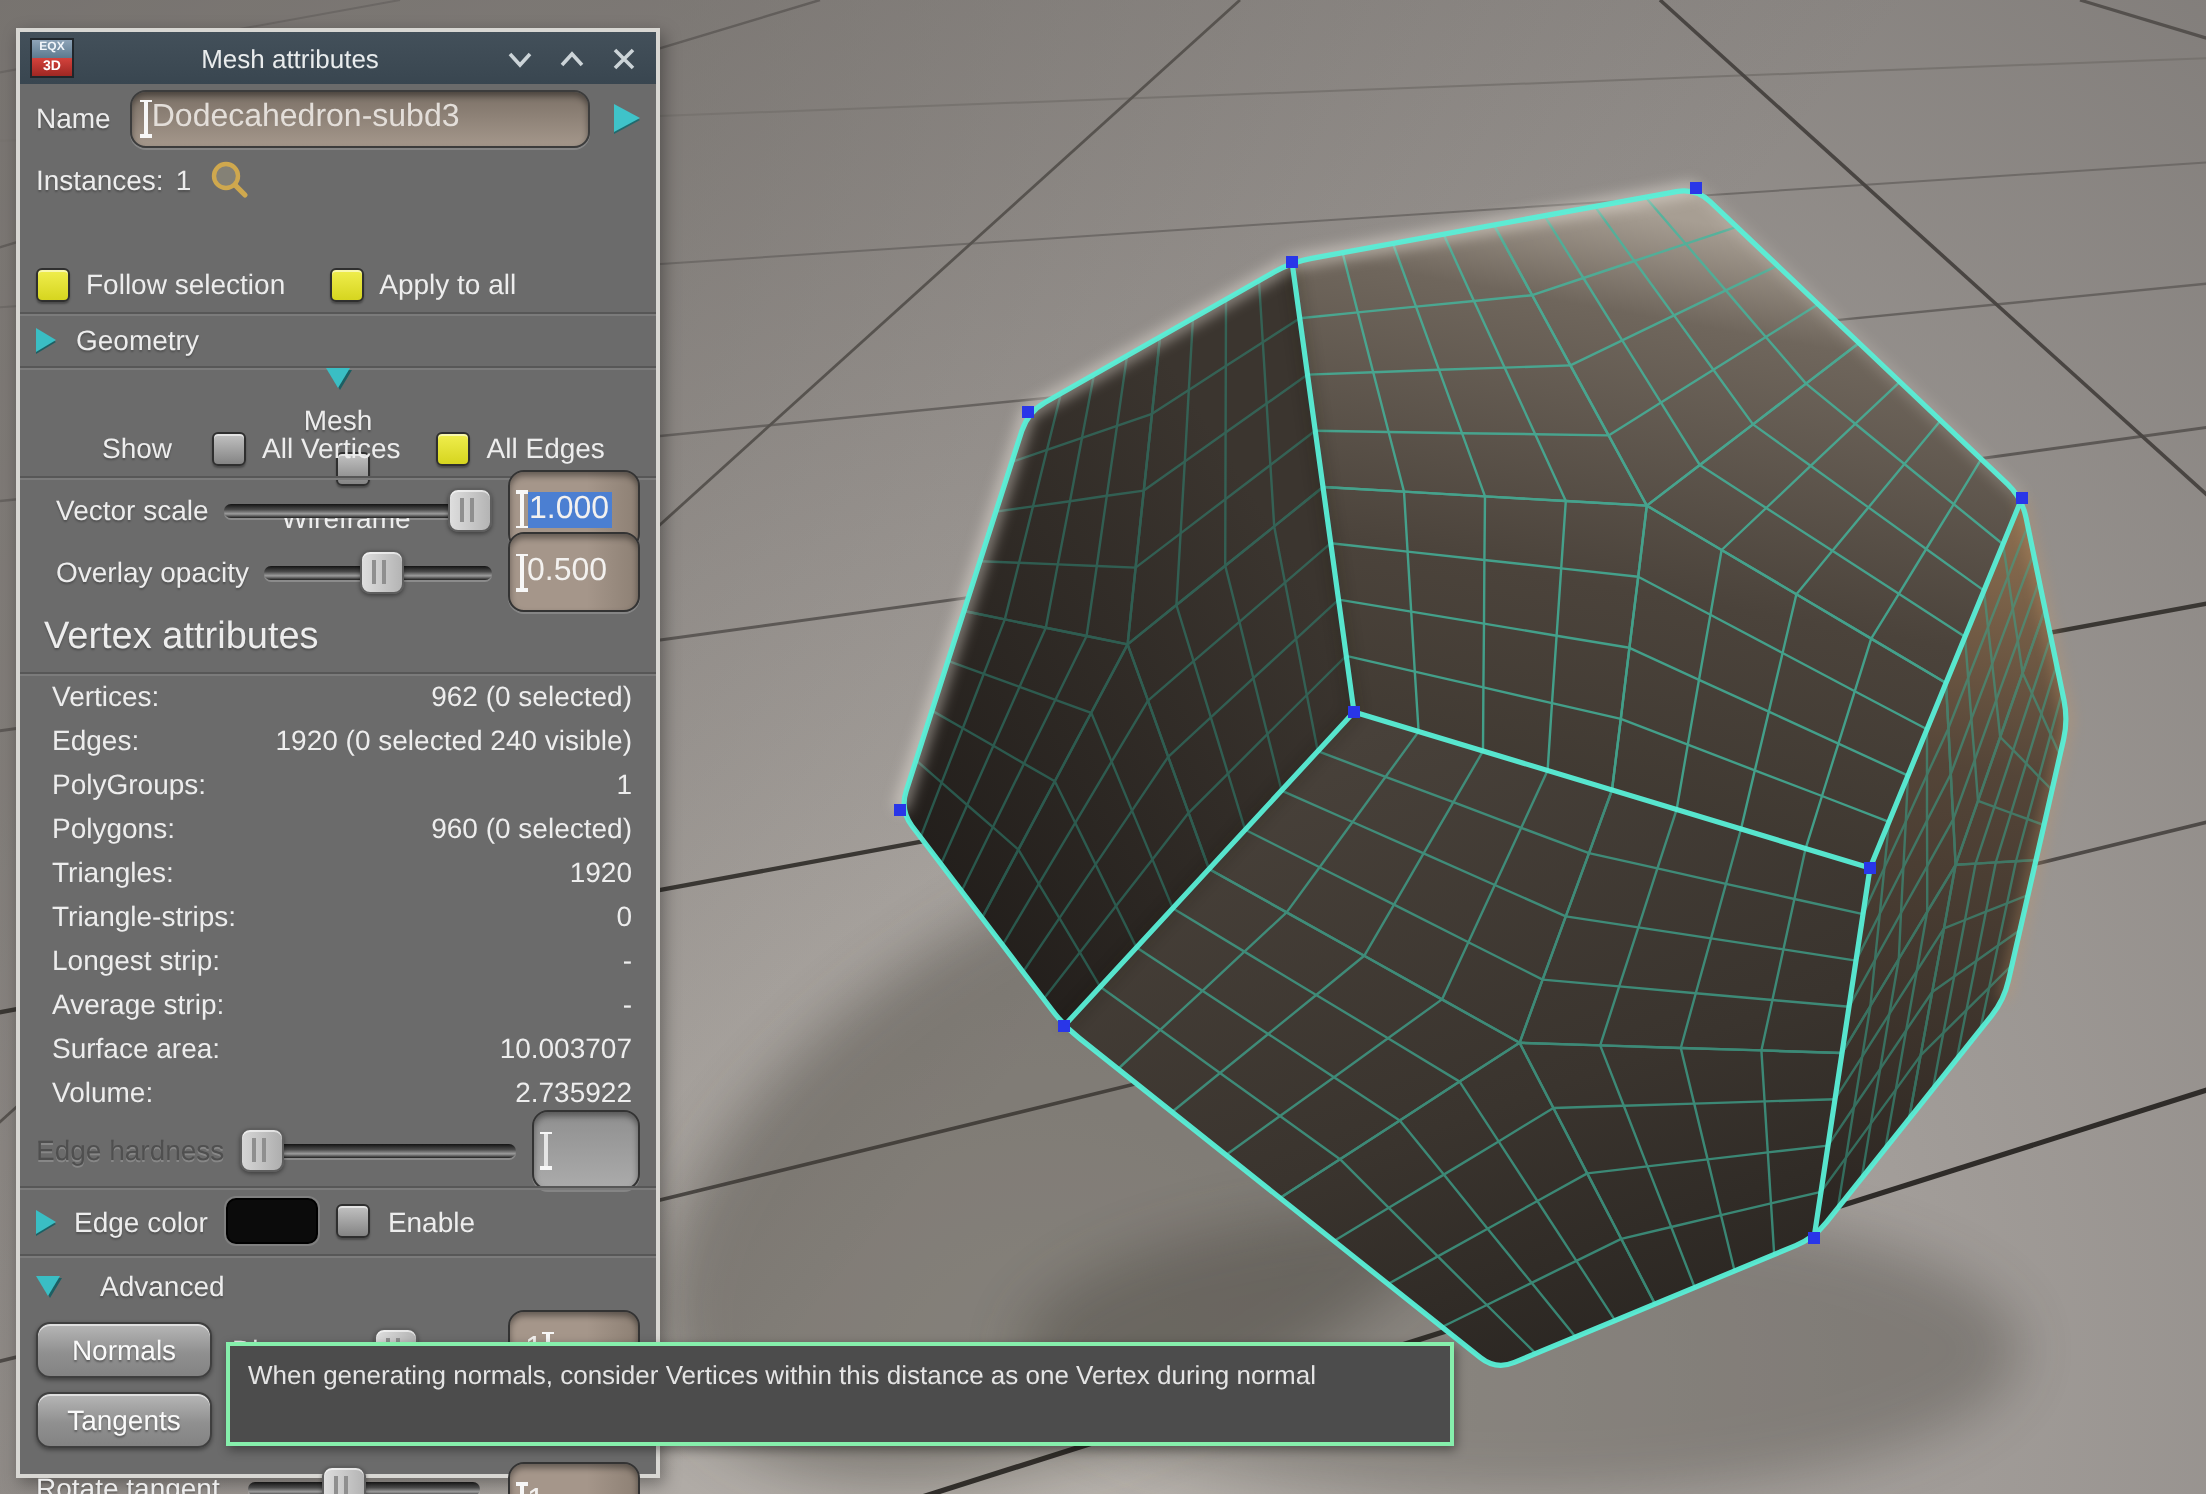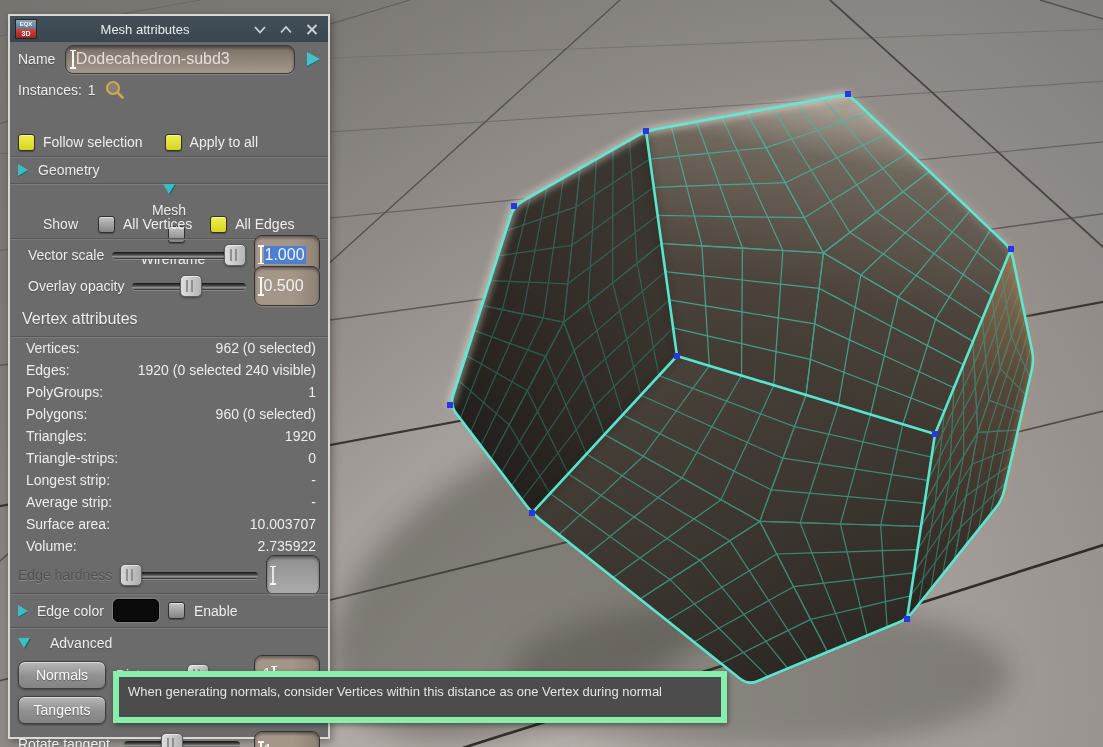--- a/index.html
+++ b/index.html
@@ -76,21 +76,21 @@
     background:repeating-linear-gradient(90deg,#8f8f8f 0 2px,transparent 2px 5px);}
   .r-vscale,.r-oop{height:32px;}
 
   
   .field{width:66px;height:40px;border-radius:8px;border:1px solid #333;flex:none;box-sizing:border-box;
     background:linear-gradient(90deg,#a5968a 60%,#8d8074);display:flex;align-items:center;padding:12px 3px;
     box-shadow:inset 0 2px 3px rgba(0,0,0,.4),0 1px 0 rgba(255,255,255,.18);
     color:#f3f1ef;font-size:16px;white-space:nowrap;overflow:hidden;}
   .selhl{background:#4b7fd2;padding:0 1px;}
 
-  .r-vattr{height:34px;font-size:16px;padding-left:12px;}
+  .r-vattr{height:34px;font-size:19px;padding-left:12px;}
   .statrow{height:22px;display:flex;align-items:center;justify-content:space-between;
     padding:0 12px 0 16px;font-size:14px;}
 
   
   .r-ehard{height:36px;}
   .r-ehard .lbl{color:#4f4f4f;text-shadow:0 1px 0 rgba(170,170,170,.45);}
   .field.dis{background:linear-gradient(#8f8f8f,#ababab);color:#ddd;width:54px;}
   .r-ehard .knob{background:linear-gradient(90deg,#d6d6d6,#aeaeae);}
 
   
@@ -104,21 +104,21 @@
     background:linear-gradient(#b7b7b7,#909090 55%,#838383);
     box-shadow:inset 0 1px 0 rgba(255,255,255,.55),0 1px 2px rgba(0,0,0,.4);
     display:flex;align-items:center;justify-content:center;color:#fafafa;font-size:14px;
     text-shadow:0 1px 1px rgba(0,0,0,.35);}
   .r-norm{height:36px;gap:10px;}
   .r-tan{height:34px;}
   .r-rot{height:33px;gap:6px;overflow:hidden;}
 
   
   .tooltip{position:absolute;left:113px;top:671px;width:614px;height:52px;z-index:3;box-sizing:border-box;
-    background:#4c4c4c;border:6px solid #86efac;box-shadow:1px 2px 5px rgba(0,0,0,.4);
+    background:#4c4c4c;border:2px solid #86efac;box-shadow:1px 2px 5px rgba(0,0,0,.4);
     color:#e4e4e4;font-size:13px;padding:5px 9px;line-height:20px;}
   .tooltip div{white-space:nowrap;overflow:hidden;}
 </style>
 </head>
 <body>
 
 <div class="stage">
 
   <svg id="scene" width="1103" height="747">
       <defs>
@@ -438,21 +438,21 @@
         <span class="lbl">Geometry</span>
       </div>
 
       <div class="row r-mesh sep">
         <span class="tri-d"></span>
         <span class="lbl">Mesh</span>
         <span class="cb off" style="margin-left:14px;"></span>
         <span class="cbl">Wireframe</span>
       </div>
 
-      <div class="row r-show" style="padding-left:33px;">
+      <div class="row r-show" style="padding-left:22px;margin-left:19px;">
         <span class="lbl">Show</span>
         <span class="cb off" style="margin-left:20px;"></span>
         <span class="cbl">All Vertices</span>
         <span class="cb on" style="margin-left:18px;"></span>
         <span class="cbl">All Edges</span>
       </div>
 
       <div class="row r-vscale sep" style="padding-left:18px;">
         <span class="lbl">Vector scale</span>
         <span class="slider">

